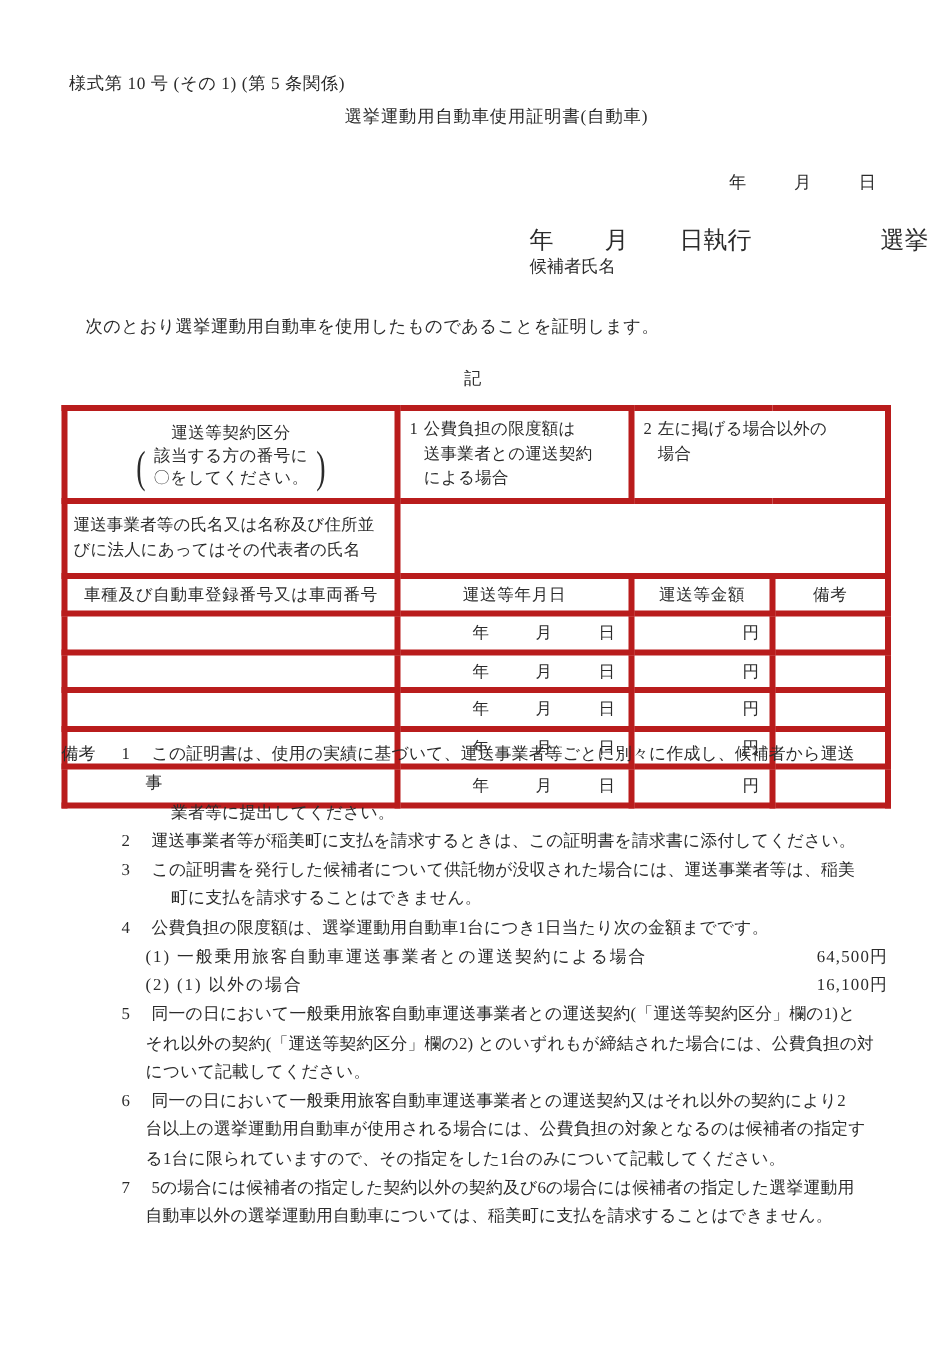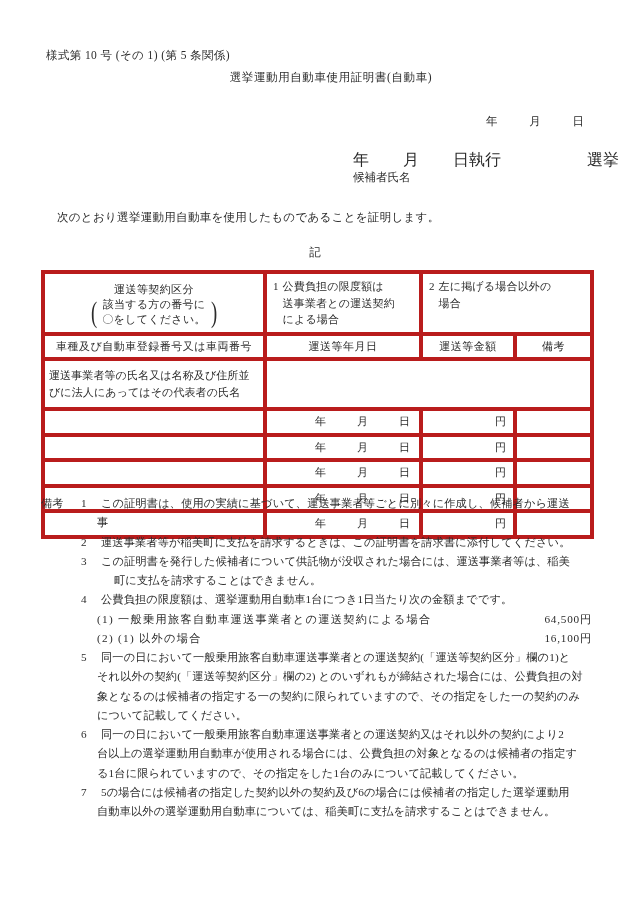--- a/index.html
+++ b/index.html
@@ -284,35 +284,35 @@
             <span class="opt-num">2</span>
             <span class="opt-txt">
               <div>左に掲げる場合以外の</div>
               <div>場合</div>
             </span>
           </div>
         </td>
       </tr>
 
       <tr>
+        <td class="cell-op-label">
+          <div>運送事業者等の氏名又は名称及び住所並</div>
+          <div>びに法人にあってはその代表者の氏名</div>
+        </td>
+        <td class="cell-blank" colspan="3"></td>
+      </tr>
+
+      <tr>
         <td class="cell-hdr">車種及び自動車登録番号又は車両番号</td>
         <td class="cell-hdr">運送等年月日</td>
         <td class="cell-hdr">運送等金額</td>
         <td class="cell-hdr">備考</td>
       </tr>
 
       <tr>
-        <td class="cell-op-label">
-          <div>運送事業者等の氏名又は名称及び住所並</div>
-          <div>びに法人にあってはその代表者の氏名</div>
-        </td>
-        <td class="cell-blank" colspan="3"></td>
-      </tr>
-
-      <tr>
         <td class="cell-data"></td>
         <td class="cell-data date-cell">
           <span class="y">年</span><span class="m">月</span><span class="d">日</span>
         </td>
         <td class="cell-data amt-cell">円</td>
         <td class="cell-data"></td>
       </tr>
       <tr>
         <td class="cell-data"></td>
         <td class="cell-data date-cell">
@@ -349,20 +349,21 @@
   </table>
 
   <div class="notes">
 
     <div class="note-row">
       <span class="note-tag">備考</span>
       <span class="note-num">1</span>
       <span class="note-body">この証明書は、使用の実績に基づいて、運送事業者等ごとに別々に作成し、候補者から運送</span>
     </div>
     <div class="note-cont">事</div>
+    <div class="note-cont2">業者等に提出してください。</div>
 
     <div class="note-row">
       <span class="note-tag"></span>
       <span class="note-num">2</span>
       <span class="note-body">運送事業者等が稲美町に支払を請求するときは、この証明書を請求書に添付してください。</span>
     </div>
 
     <div class="note-row">
       <span class="note-tag"></span>
       <span class="note-num">3</span>
@@ -383,21 +384,20 @@
       <span class="note-sub-txt">(2) (1) 以外の場合</span>
       <span class="note-sub-amt">16,100円</span>
     </div>
 
     <div class="note-row">
       <span class="note-tag"></span>
       <span class="note-num">5</span>
       <span class="note-body">同一の日において一般乗用旅客自動車運送事業者との運送契約(「運送等契約区分」欄の1)と</span>
     </div>
     <div class="note-cont">それ以外の契約(「運送等契約区分」欄の2) とのいずれもが締結された場合には、公費負担の対</div>
-    <div class="note-cont">象となるのは候補者の指定する一の契約に限られていますので、その指定をした一の契約のみ</div>
     <div class="note-cont">について記載してください。</div>
 
     <div class="note-row">
       <span class="note-tag"></span>
       <span class="note-num">6</span>
       <span class="note-body">同一の日において一般乗用旅客自動車運送事業者との運送契約又はそれ以外の契約により2</span>
     </div>
     <div class="note-cont">台以上の選挙運動用自動車が使用される場合には、公費負担の対象となるのは候補者の指定す</div>
     <div class="note-cont">る1台に限られていますので、その指定をした1台のみについて記載してください。</div>
 

